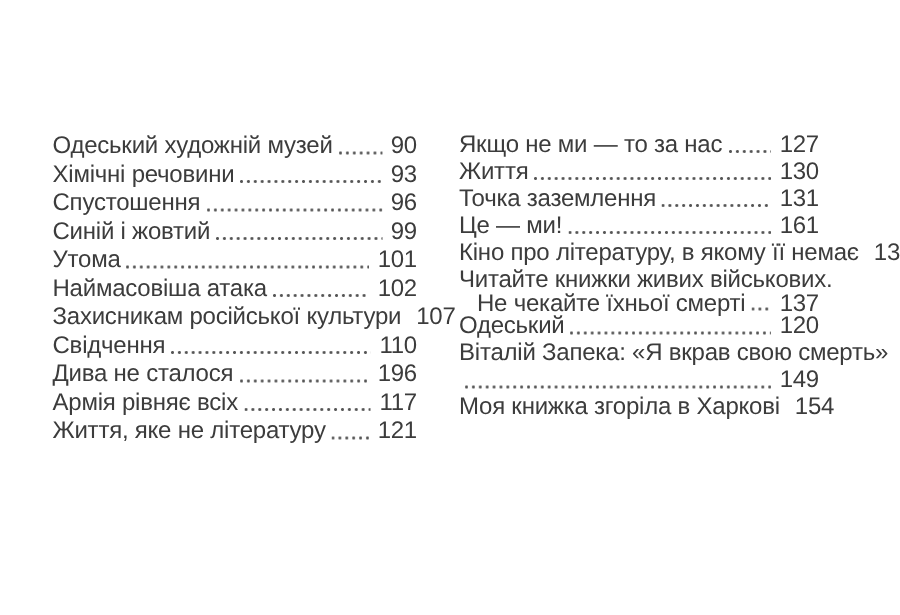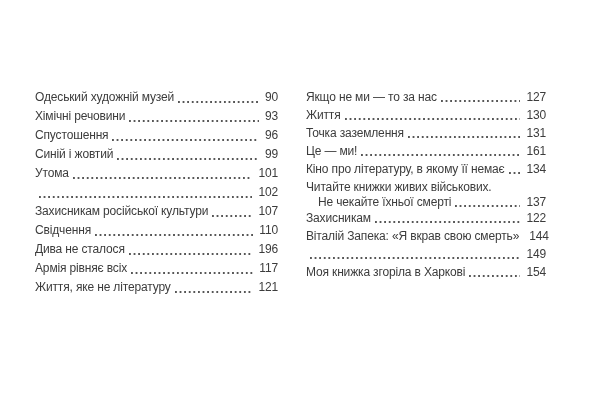--- a/index.html
+++ b/index.html
@@ -2,21 +2,21 @@
 <html><head>
 <meta charset="utf-8">
 <style>
   html,body{margin:0;padding:0;background:#ffffff;}
   .page{
     position:relative;
     width:600px;height:410px;
     background:#ffffff;
     overflow:hidden;
     font-family:"Liberation Sans","DejaVu Sans",sans-serif;
-    font-size:12px;
+    font-size:16px;
     letter-spacing:-0.15px;
     color:#3c3c3c;
   }
   .toc-col{position:absolute;top:88px;}
   .toc-col-left{left:35px;width:243px;}
   .toc-col-right{left:306px;width:240px;}
 
   .toc-row{
     display:flex;
     align-items:baseline;
@@ -71,20 +71,21 @@
         <span class="toc-title">Синій і жовтий</span>
         <span class="leader"></span>
         <span class="toc-page">99</span>
       </div>
       <div class="toc-row">
         <span class="toc-title">Утома</span>
         <span class="leader"></span>
         <span class="toc-page">101</span>
       </div>
       <div class="toc-row">
+        <span class="toc-title">Наймасовіша атака</span>
         <span class="leader"></span>
         <span class="toc-page">102</span>
       </div>
       <div class="toc-row">
         <span class="toc-title">Захисникам російської культури</span>
         <span class="leader"></span>
         <span class="toc-page">107</span>
       </div>
       <div class="toc-row">
         <span class="toc-title">Свідчення</span>
@@ -135,23 +136,23 @@
       </div>
       <div class="toc-row two-line">
         <div class="toc-line1"><span class="toc-title">Читайте книжки живих військових.</span></div>
         <div class="toc-line2">
           <span class="toc-title">Не чекайте їхньої смерті</span>
           <span class="leader"></span>
           <span class="toc-page">137</span>
         </div>
       </div>
       <div class="toc-row">
-        <span class="toc-title">Захисникам</span>
+        <span class="toc-title">Одеський</span>
         <span class="leader"></span>
-        <span class="toc-page">122</span>
+        <span class="toc-page">120</span>
       </div>
       <div class="toc-row">
         <span class="toc-title">Віталій Запека: «Я вкрав свою смерть»</span>
         <span class="leader"></span>
         <span class="toc-page">144</span>
       </div>
       <div class="toc-row">
         <span class="leader"></span>
         <span class="toc-page">149</span>
       </div>

